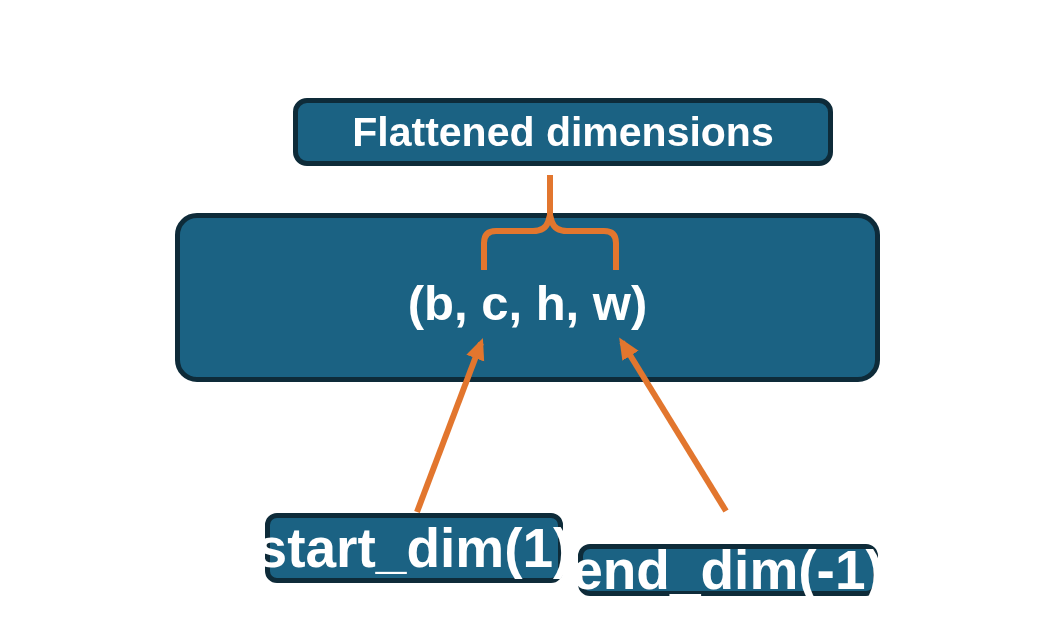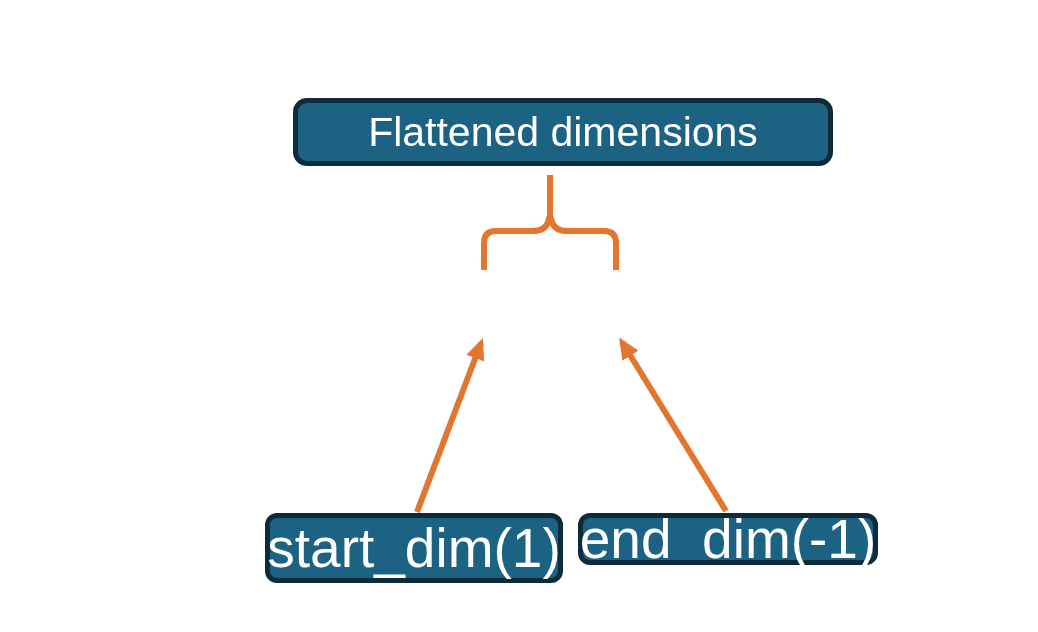--- a/index.html
+++ b/index.html
@@ -22,20 +22,21 @@
   .box{
     position:absolute;
     background:var(--box-fill);
     border:5px solid var(--box-border);
     color:var(--text-color);
     display:flex;
     align-items:center;
     justify-content:center;
     text-align:left;
     line-height:1;
+    font-weight:bold;
   }
   .top-box{
     left:293px; top:98px;
     width:540px; height:68px;
     border-radius:14px;
     font-size:41px;
   }
   .main-box{
     left:175px; top:213px;
     width:705px; height:169px;
@@ -47,21 +48,21 @@
   }
   .small-box{
     border-radius:12px;
     font-size:55px;
   }
   .start-box{
     left:265px; top:513px;
     width:298px; height:70px;
   }
   .end-box{
-    left:578px; top:513px;
+    left:578px; top:544px;
     width:300px; height:52px;
   }
   .overlay{
     position:absolute;
     left:0; top:0;
     width:1038px; height:632px;
     pointer-events:none;
     z-index:5;
   }
   .connector{
@@ -91,20 +92,23 @@
 
     <line class="connector" x1="417" y1="512" x2="481" y2="343" marker-end="url(#arrow)"></line>
 
     <line class="connector" x1="726" y1="511" x2="622" y2="342" marker-end="url(#arrow)"></line>
   </svg>
 
   <div class="box top-box">
     <span class="label">Flattened dimensions</span>
   </div>
 
+  <div class="box main-box">
+    <span class="label">(b, c, h, w)</span>
+  </div>
 
   <div class="box small-box start-box">
     <span class="label">start_dim(1)</span>
   </div>
 
   <div class="box small-box end-box">
     <span class="label">end_dim(-1)</span>
   </div>
 
 </div>

